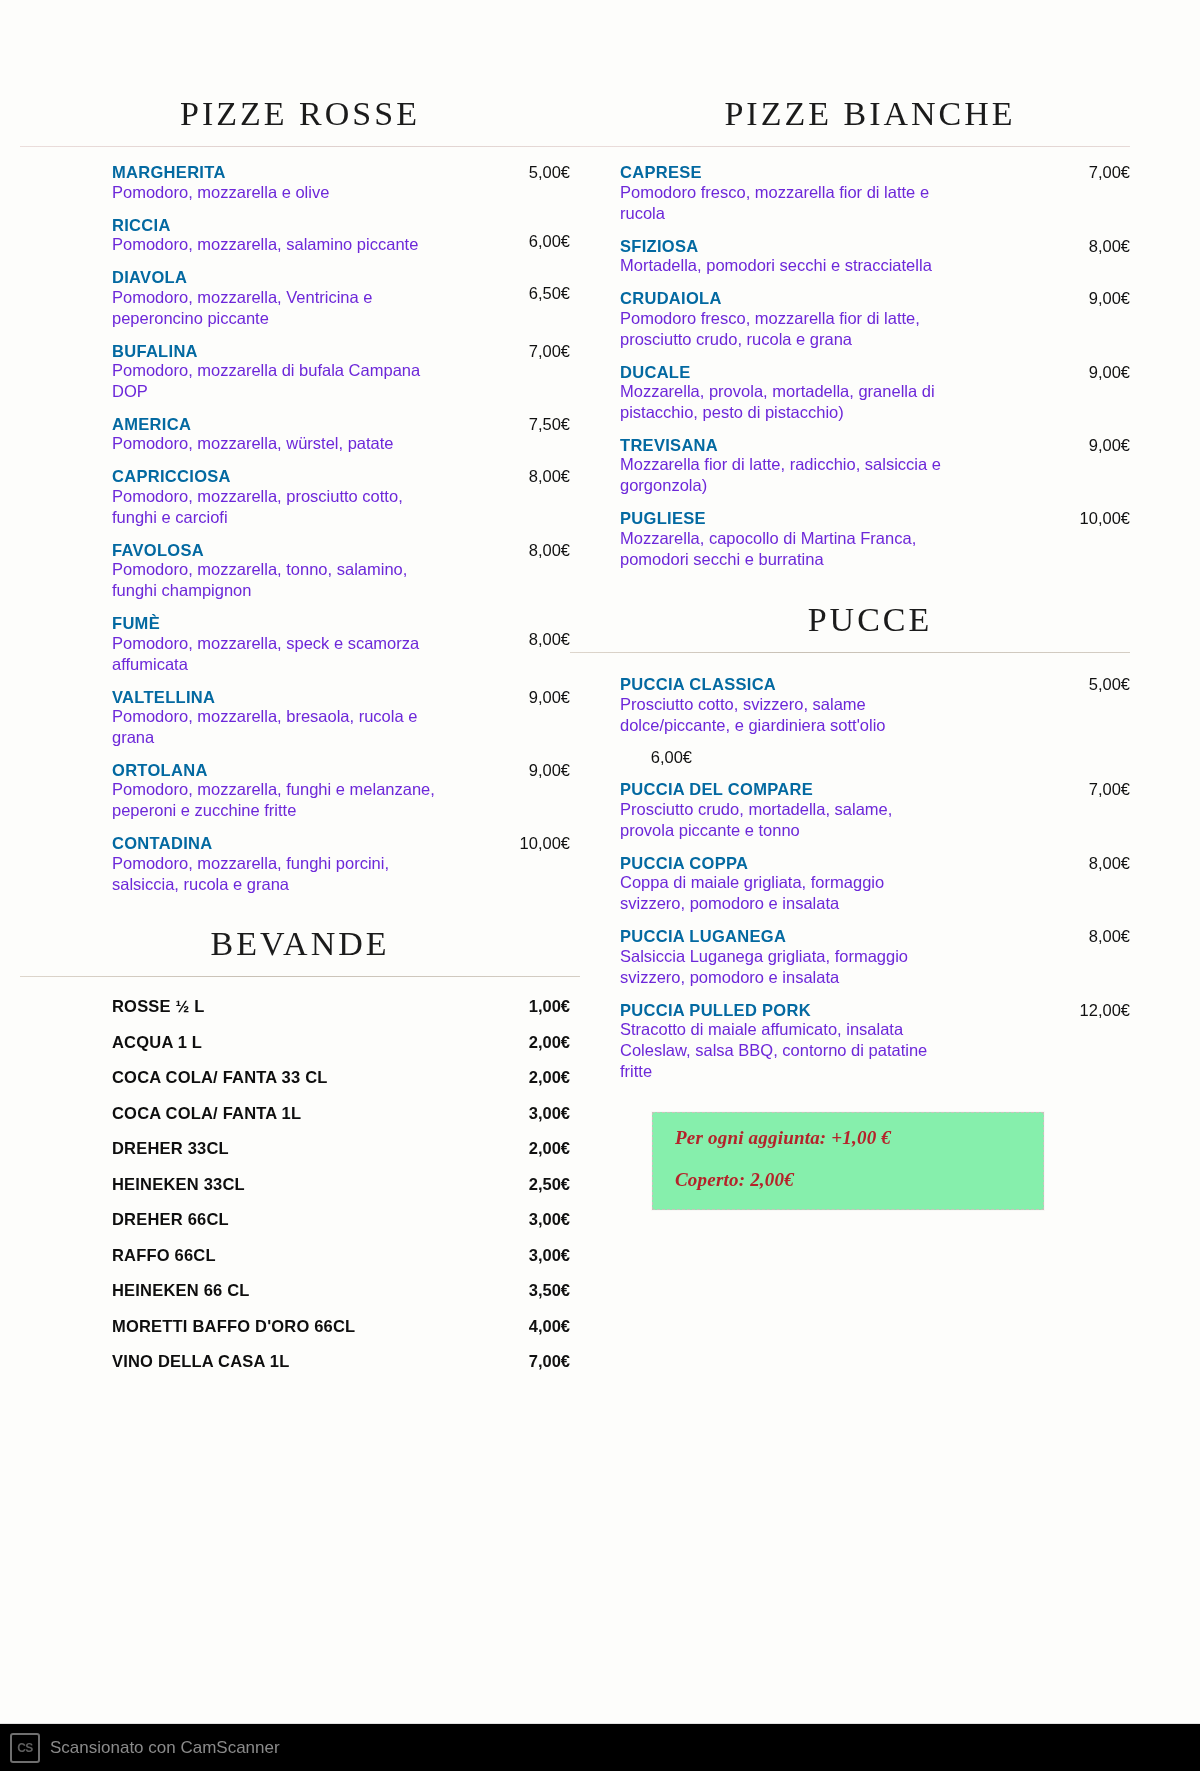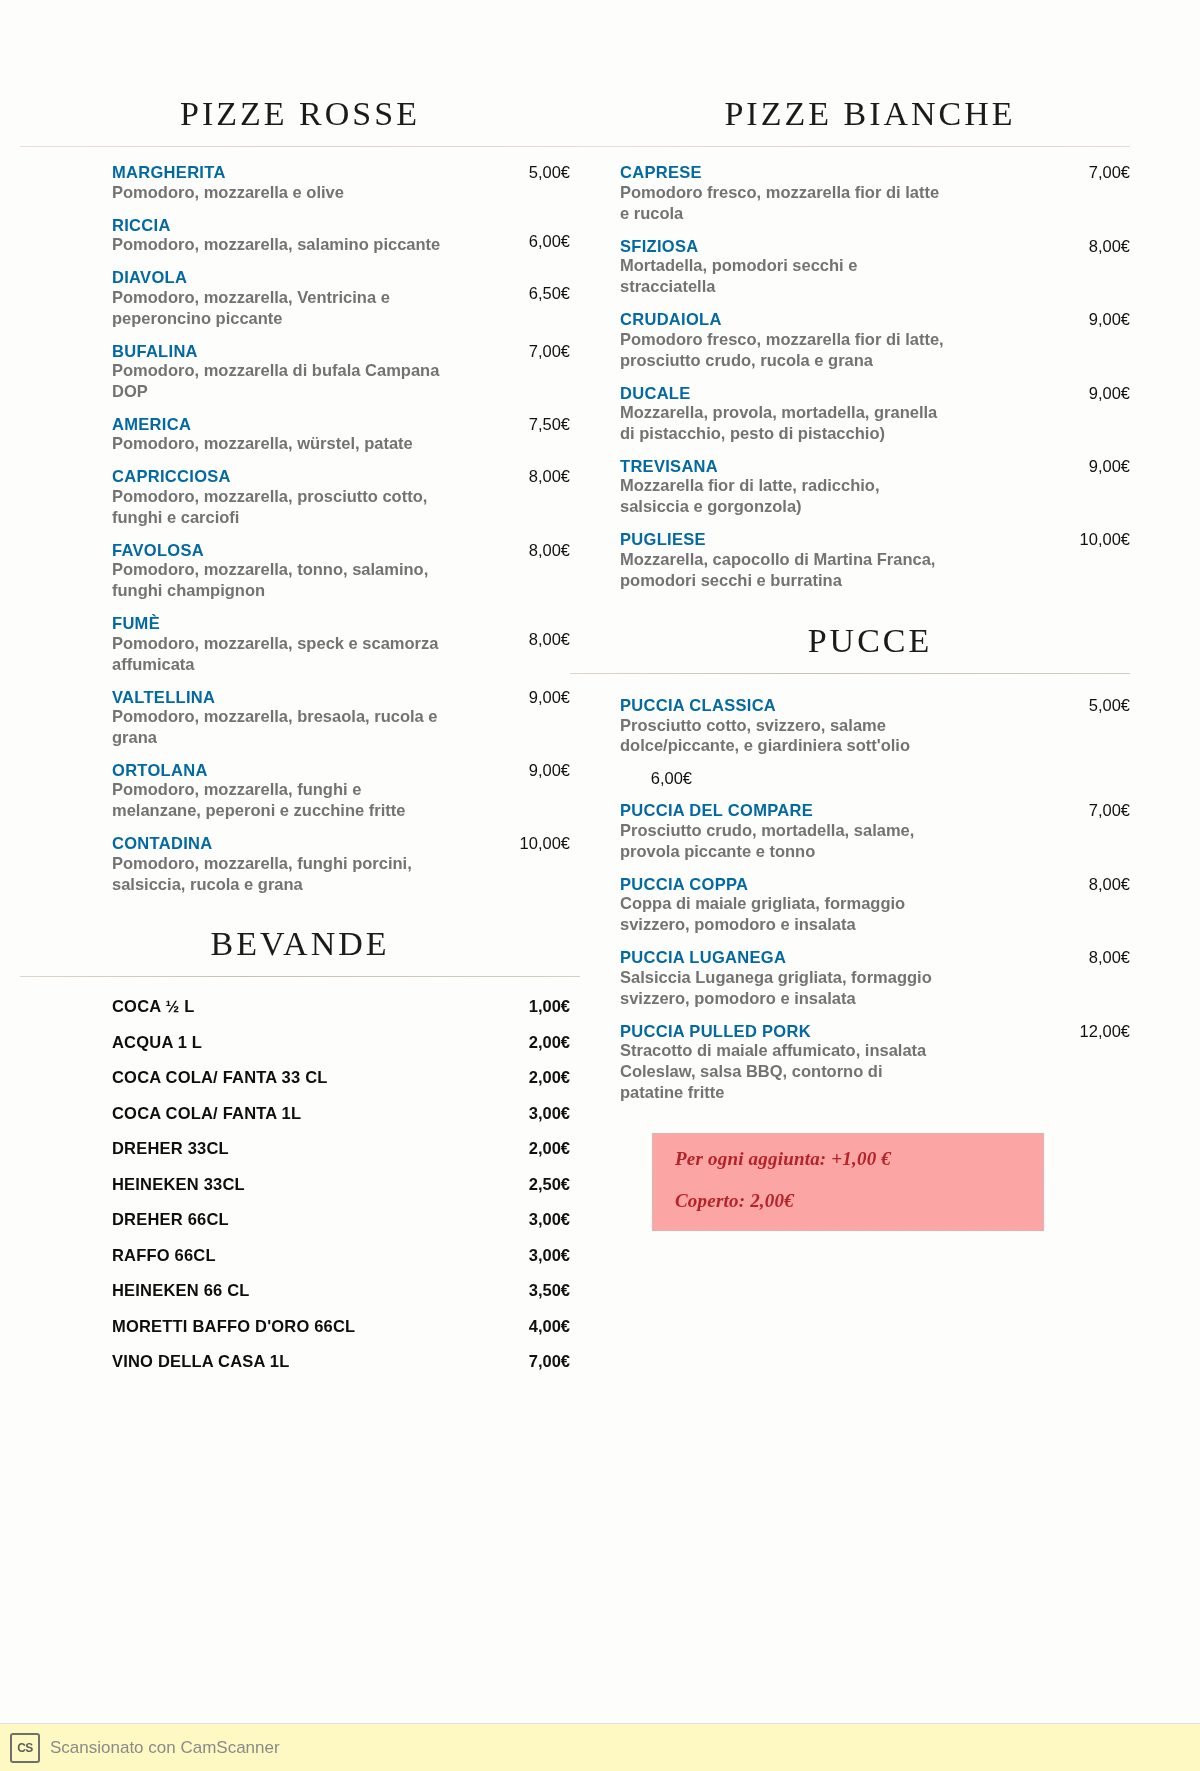--- a/index.html
+++ b/index.html
@@ -79,24 +79,24 @@
   .item-name {
     font-family: "Liberation Sans", sans-serif;
     font-weight: bold;
     font-size: 16.5px;
     letter-spacing: .3px;
     line-height: 1.12;
     color: #0369a1;
   }
   .item-desc {
     font-family: "Liberation Sans", sans-serif;
-    font-weight: 700;
+    font-weight: 400;
     font-size: 16.5px;
     line-height: 1.27;
-    color: #737373;
+    color: #6d28d9;
     max-width: 330px;
   }
   .item-price {
     flex: 0 0 auto;
     font-family: "Liberation Sans", sans-serif;
     font-size: 16.5px;
     color: #111111;
     white-space: nowrap;
     text-align: right;
     min-width: 72px;
@@ -128,21 +128,21 @@
     text-align: right;
     font-weight: bold;
   }
 
   
   .notice {
     margin-top: 30px;
     margin-left: 42px;
     width: 350px;
     border: 1px dashed #c9c2bb;
-    background: #fca5a5;
+    background: #86efac;
     padding: 14px 18px 16px 22px;
     box-shadow: 0 0 0 1px rgba(0,0,0,0.02);
   }
   .notice-line {
     font-family: "Liberation Serif", serif;
     font-style: italic;
     font-weight: bold;
     font-size: 19px;
     color: #b4232a;
     letter-spacing: .2px;
@@ -150,21 +150,21 @@
   }
   .notice-line:last-child { margin-bottom: 2px; }
 
   
   .footer {
     position: absolute;
     left: 0;
     bottom: 0;
     width: 1200px;
     height: 48px;
-    background: #fef9c3;
+    background: #000000;
     border-top: 1px solid #e2e2e2;
     display: flex;
     align-items: center;
     padding-left: 10px;
     box-sizing: border-box;
   }
   .cs-badge {
     width: 26px;
     height: 26px;
     border: 2px solid #6f6f6f;
@@ -289,21 +289,21 @@
         </div>
 
       </div>
 
       <div class="section-head" style="margin-top:30px;">BEVANDE</div>
       <div class="section-rule"></div>
 
       <div class="items" style="padding-left:92px; padding-right:10px; margin-top:20px;">
 
         <div class="drink">
-          <div class="drink-name">COCA ½ L</div>
+          <div class="drink-name">ROSSE ½ L</div>
           <div class="drink-price">1,00€</div>
         </div>
         <div class="drink">
           <div class="drink-name">ACQUA 1 L</div>
           <div class="drink-price">2,00€</div>
         </div>
         <div class="drink">
           <div class="drink-name">COCA COLA/ FANTA 33 CL</div>
           <div class="drink-price">2,00€</div>
         </div>

